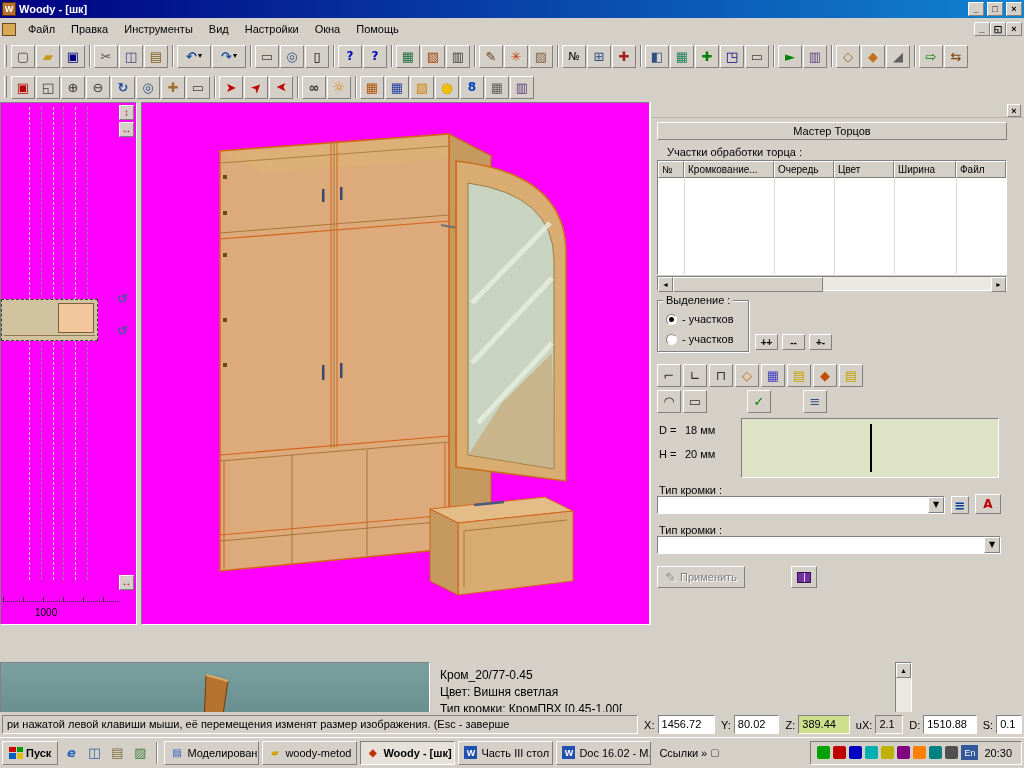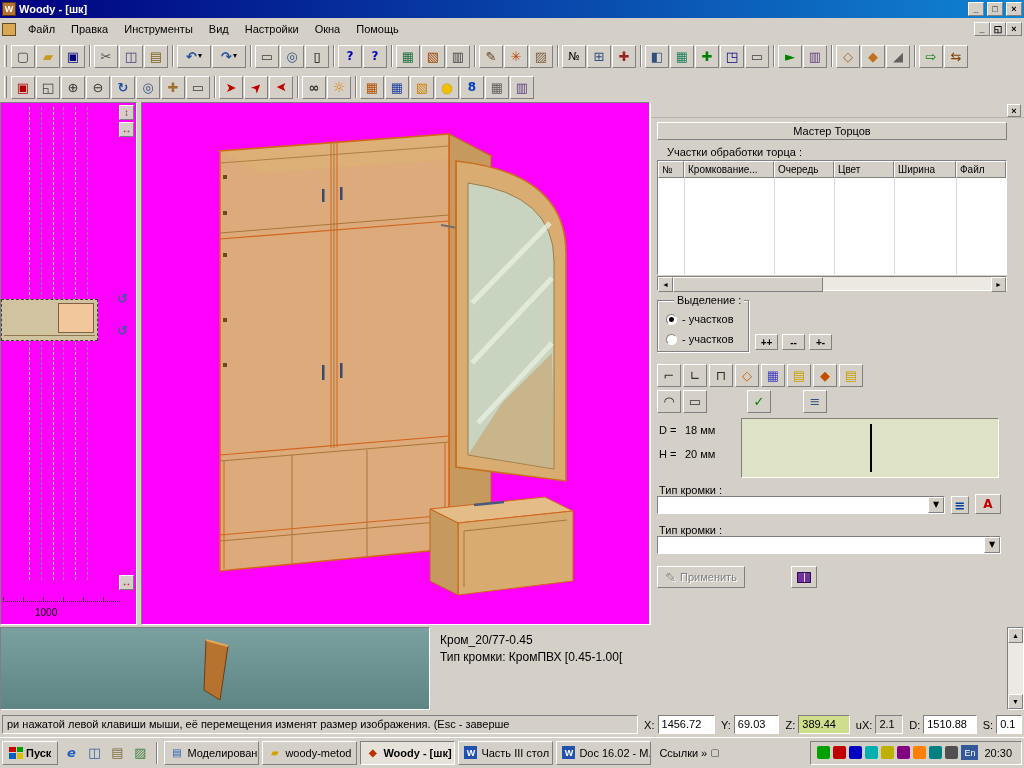--- a/index.html
+++ b/index.html
@@ -95,39 +95,39 @@
   .rp-label { position:absolute; font-size:11px; }
   .tbl { position:absolute; left:6px; top:58px; width:350px; height:115px; background:#fff; }
   .tbl-head { display:flex; height:17px; }
   .th { background:#d4d0c8; border:1px solid; border-color:#ffffff #808080 #808080 #ffffff; font-size:10px; padding:2px 3px 0; overflow:hidden; white-space:nowrap; }
   .tbl-body { position:relative; height:96px; background:#fff; }
   .gridline { position:absolute; top:0; bottom:0; width:0; border-left:1px solid #d8d8d8; }
   .hscroll { position:absolute; left:6px; top:174px; width:350px; height:15px; background:#ece9e2; display:flex; }
   .sbtn { width:15px; height:15px; background:#d4d0c8; font-size:7px; display:flex; align-items:center; justify-content:center; padding:0; flex:0 0 auto; }
   .hthumb { width:150px; height:15px; background:#d4d0c8; }
   .grp { position:absolute; left:6px; top:198px; width:92px; height:52px; border:1px solid #808080; box-shadow:1px 1px 0 #fff, inset 1px 1px 0 #fff; }
-  .grp-label { position:absolute; top:-7px; left:16px; background:#d4d0c8; padding:0 3px; font-size:11px; }
+  .grp-label { position:absolute; top:-7px; left:5px; background:#d4d0c8; padding:0 3px; font-size:11px; }
   .radio-row { position:absolute; left:8px; display:flex; align-items:center; gap:5px; }
   .radio { width:11px; height:11px; border-radius:50%; background:#fff; border:1px solid; border-color:#808080 #ffffff #ffffff #808080; position:relative; }
   .radio.sel::after { content:""; position:absolute; left:2px; top:2px; width:5px; height:5px; border-radius:50%; background:#000; }
   .pm-btn { position:absolute; width:23px; height:16px; background:#d4d0c8; font-size:10px; font-weight:bold; display:flex; align-items:center; justify-content:center; padding:0; }
   .rp-tool { position:absolute; width:24px; height:23px; background:#d4d0c8; display:flex; align-items:center; justify-content:center; padding:0; }
   .dim { font-size:11px; position:absolute; }
   .edge-preview { position:absolute; left:90px; top:316px; width:258px; height:60px; background:#dfe3c5; }
   .edge-line { position:absolute; left:128px; top:5px; bottom:5px; width:0; border-left:2px solid #000; }
   .combo { position:absolute; height:18px; background:#fff; display:flex; align-items:center; }
   .combo .val { flex:1; padding:0 4px; font-size:11px; }
   .combo-btn { width:16px; height:100%; background:#d4d0c8; font-size:7px; display:flex; align-items:center; justify-content:center; padding:0; }
   .apply-btn { position:absolute; left:6px; top:464px; width:88px; height:22px; background:#d4d0c8; color:#808080; font-size:11px; display:flex; align-items:center; justify-content:center; gap:4px; padding:0; text-shadow:1px 1px 0 #fff; }
   .book-btn { position:absolute; left:140px; top:464px; width:26px; height:22px; background:#d4d0c8; display:flex; align-items:center; justify-content:center; padding:0; }
   .book { width:14px; height:11px; background:#7030a0; border:1px solid #301050; position:relative; }
   .book::after { content:""; position:absolute; left:6px; top:0; bottom:0; width:1px; background:#e8d8f8; }
 
   
-  .bottom-strip { position:absolute; left:0; top:625px; width:1024px; height:87px; background:#d4d0c8;padding-left:28px; }
+  .bottom-strip { position:absolute; left:0; top:660px; width:912px; height:87px; background:#d4d0c8;padding-left:28px; }
   .preview-left { position:absolute; left:0; top:2px; width:430px; height:83px; background:linear-gradient(#7ba0a0,#5f8484); border:1px solid; border-color:#808080 #ffffff #ffffff #808080; }
   .info { position:absolute; left:432px; top:2px; width:574px; height:83px; background:#d4d0c8; padding:5px 8px; }
   .info div { font-size:12px; line-height:17px; white-space:nowrap; }
   .vscroll { position:absolute; right:0; top:2px; width:17px; height:83px; background:#ece9e2; display:flex; flex-direction:column; justify-content:space-between; }
 
   
   .statusbar { position:absolute; left:0; top:712px; width:1024px; height:25px; background:#d4d0c8; display:flex; align-items:center; padding:0 2px; gap:2px; }
   .msg { width:642px; height:19px; background:#d4d0c8; padding:2px 4px; overflow:hidden; white-space:nowrap; font-size:11px; }
   .sf-label { font-size:11px; padding:0 1px 0 4px; }
   .sf-val { height:19px; background:#fff; padding:2px 3px; font-size:11px; text-align:left; overflow:hidden; white-space:nowrap; }
@@ -606,38 +606,39 @@
 
   <div class="bottom-strip">
     <div class="preview-left">
       <svg width="428" height="81" viewBox="0 0 428 81">
         <polygon points="205,12 227,18 219,72 203,62" fill="#b5732f" stroke="#6b3d12"></polygon>
         <line x1="205" y1="12" x2="227" y2="18" stroke="#e0a860" stroke-width="2"></line>
       </svg>
     </div>
     <div class="info">
       <div>Кром_20/77-0.45</div>
+      <div>Цвет: Вишня светлая</div>
       <div>Тип кромки: КромПВХ [0.45-1.00[</div>
     </div>
     <div class="vscroll in">
       <button class="sbtn out2">
           <span data-icon="up">▲</span>
         </button>
       <button class="sbtn out2">
           <span data-icon="down">▼</span>
         </button>
     </div>
   </div>
 
   <div class="statusbar">
     <div class="msg in">ри нажатой левой клавиши мыши, её перемещения изменят размер изображения. (Esc - заверше</div>
     <span class="sf-label">X:</span>
     <div class="sf-val in" style="width:58px">1456.72</div>
     <span class="sf-label">Y:</span>
-    <div class="sf-val in" style="width:46px">69.03</div>
+    <div class="sf-val in" style="width:46px">80.02</div>
     <span class="sf-label">Z:</span>
     <div class="sf-val in hl" style="width:52px">389.44</div>
     <span class="sf-label">uX:</span>
     <div class="sf-val in face" style="width:28px">2.1</div>
     <span class="sf-label">D:</span>
     <div class="sf-val in" style="width:54px">1510.88</div>
     <span class="sf-label">S:</span>
     <div class="sf-val in" style="width:26px">0.1</div>
   </div>
 

